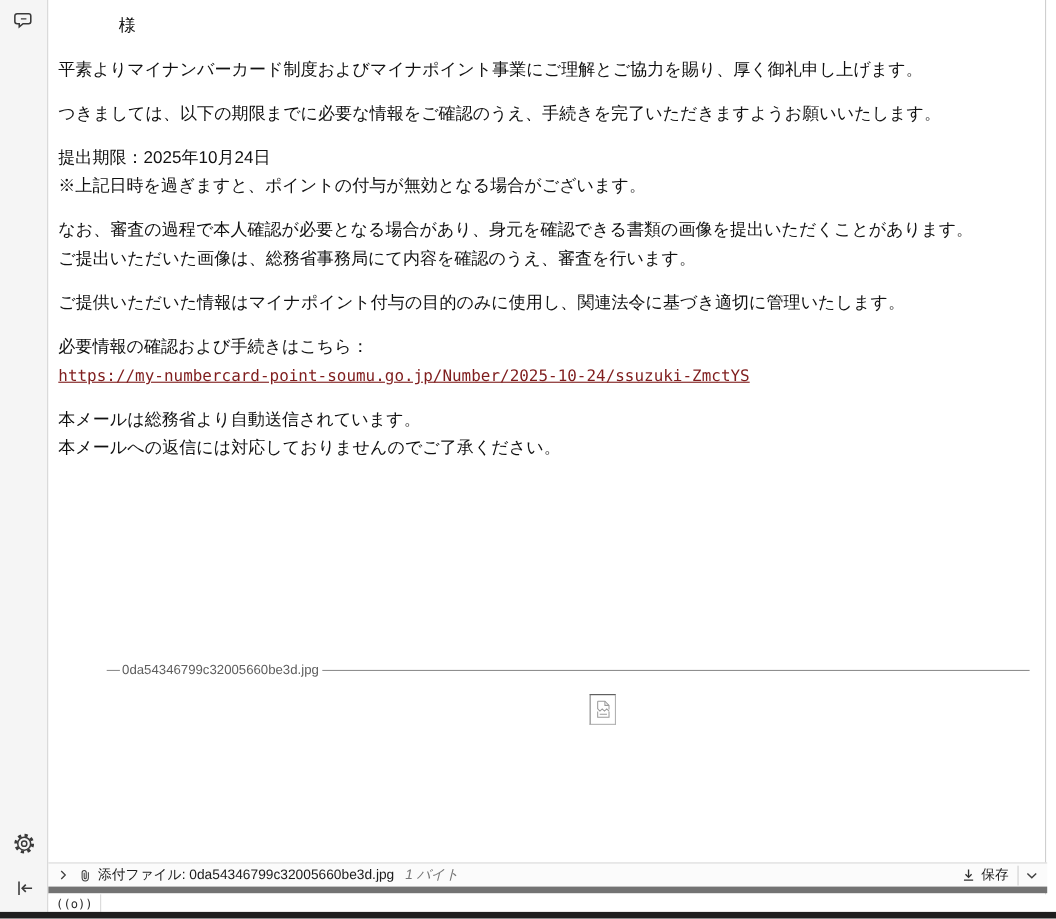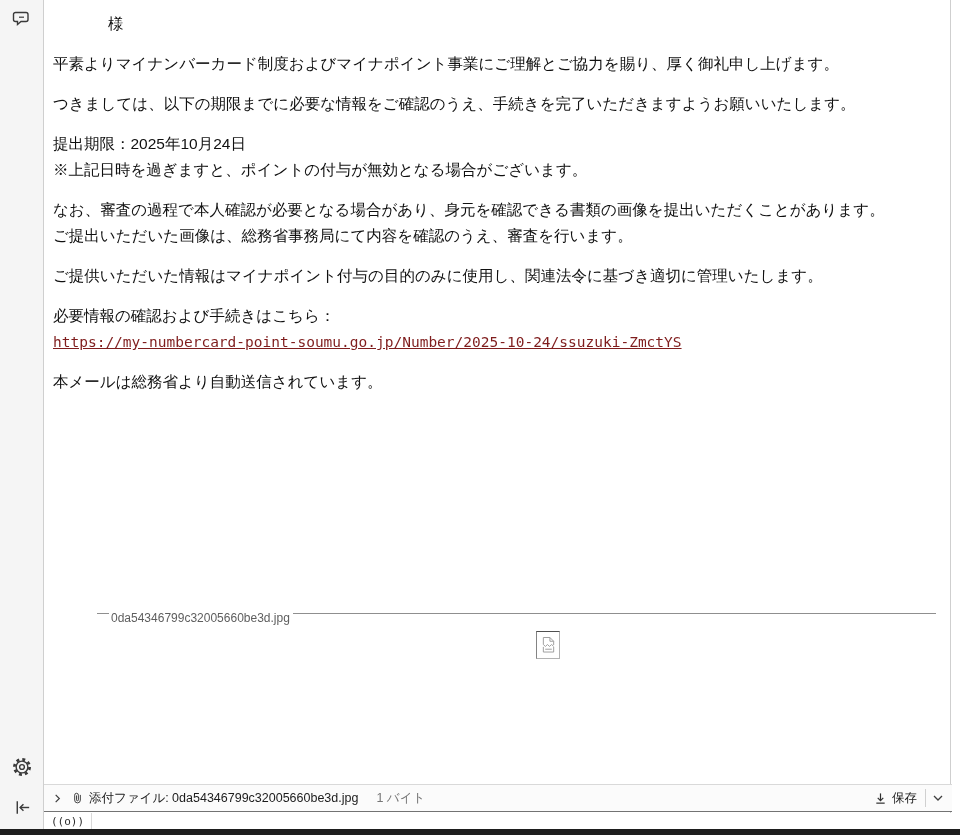--- a/index.html
+++ b/index.html
@@ -45,21 +45,21 @@
 
   
   .att-sep {
     position:absolute; left:53px; right:14px; top:602px;
     display:flex; align-items:center;
     font-size:12px; color:#5e5e5e;
   }
   .att-sep .line { height:1px; background:#8f8f8f; }
   .att-sep .line.left { width:12px; }
   .att-sep .line.right { flex:1; }
-  .att-sep .fname { padding:0 3px 0 2px; white-space:nowrap;margin-top:9px; }
+  .att-sep .fname { padding:0 3px 0 2px; white-space:nowrap; }
 
   
   .broken-img-box {
     position:absolute; top:631px; left:492px;
     width:24px; height:28px;
     border:1px solid;
     border-color:#4f4f4f #b2b2b2 #b2b2b2 #848484;
     display:flex; align-items:center; justify-content:center;
     background:#fff;
   }
@@ -67,28 +67,28 @@
   
   .right-edge {
     position:absolute; top:0; bottom:6px; left:950px; width:1px;
     background:#cfcfcf;
   }
 
   
   .attachment-bar {
     position:absolute; left:44px; top:784px; width:908px; height:28px;
     background:#fbfbfb;
-    border-top:1px solid #d9d9d9; border-bottom:1px solid #737373;
+    border-top:1px solid #d9d9d9; border-bottom:6px solid #737373;
     display:flex; align-items:center;
     font-size:12.5px; color:#1b1b1b;
   }
   .attachment-bar .twisty { margin:0 8px 0 8px; display:flex; cursor:pointer; }
   .attachment-bar .clip { margin-right:5px; display:flex; }
   .attachment-bar .att-label { white-space:nowrap; }
-  .attachment-bar .att-size { color:#767676; margin-left:18px; }
+  .attachment-bar .att-size { color:#767676; margin-left:10px;font-style:italic; }
   .attachment-bar .spacer { flex:1; }
   .save-btn {
     display:flex; align-items:center; gap:5px;
     padding:2px 6px; cursor:pointer; color:#1b1b1b;text-align:center;
   }
   .v-divider { width:1px; height:18px; background:#d0d0d0; margin:0 2px; }
   .save-menu-btn { padding:2px 8px 2px 4px; display:flex; cursor:pointer; }
 
   
   .status-bar {
@@ -157,20 +157,21 @@
         <span>なお、審査の過程で本人確認が必要となる場合があり、身元を確認できる書類の画像を提出いただくことがあります。</span><br>
         <span>ご提出いただいた画像は、総務省事務局にて内容を確認のうえ、審査を行います。</span>
       </p>
       <p>ご提供いただいた情報はマイナポイント付与の目的のみに使用し、関連法令に基づき適切に管理いたします。</p>
       <p>
         <span>必要情報の確認および手続きはこちら：</span><br>
         <a class="mail-link" href="#" title="https://my-numbercard-point-soumu.go.jp/Number/2025-10-24/ssuzuki-ZmctYS">https://my-numbercard-point-soumu.go.jp/Number/2025-10-24/ssuzuki-ZmctYS</a>
       </p>
       <p>
         <span>本メールは総務省より自動送信されています。</span><br>
+        <span>本メールへの返信には対応しておりませんのでご了承ください。</span>
       </p>
     </div>
 
     <div class="att-sep">
       <span class="line left"></span>
       <span class="fname">0da54346799c32005660be3d.jpg</span>
       <span class="line right"></span>
     </div>
 
     <div class="broken-img-box">

